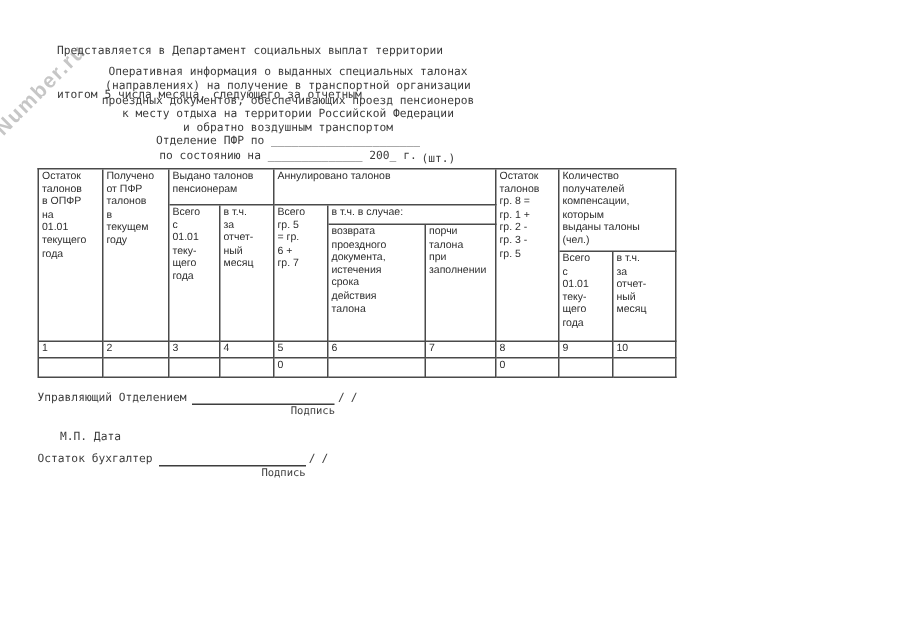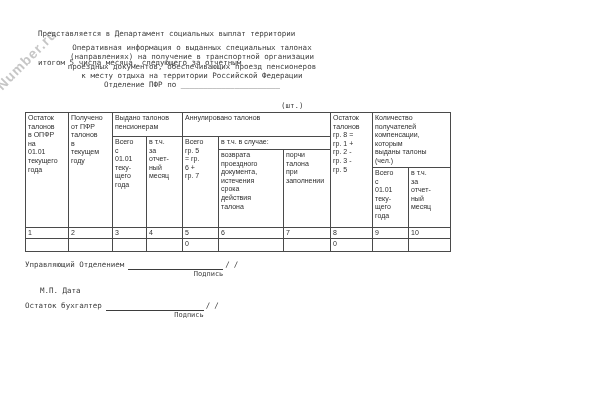--- a/index.html
+++ b/index.html
@@ -54,21 +54,23 @@
   <div class="top-note">
     <div>Представляется в Департамент социальных выплат территории</div>
     <div>итогом 5 числа месяца, следующего за отчетным</div>
   </div>
 
   <div class="title-block">
     <div>Оперативная информация о выданных специальных талонах</div>
     <div>(направлениях) на получение в транспортной организации</div>
     <div>проездных документов, обеспечивающих проезд пенсионеров</div>
     <div>к месту отдыха на территории Российской Федерации</div>
+    <div>и обратно воздушным транспортом</div>
     <div>Отделение ПФР по ______________________</div>
+    <div>по состоянию на ______________ 200_ г.</div>
   </div>
 
   <div class="units-note">(шт.)</div>
 
   <div class="tbl">
 
     <div style="grid-area:1/1/5/2">Остаток
 талонов
 в ОПФР
 на

